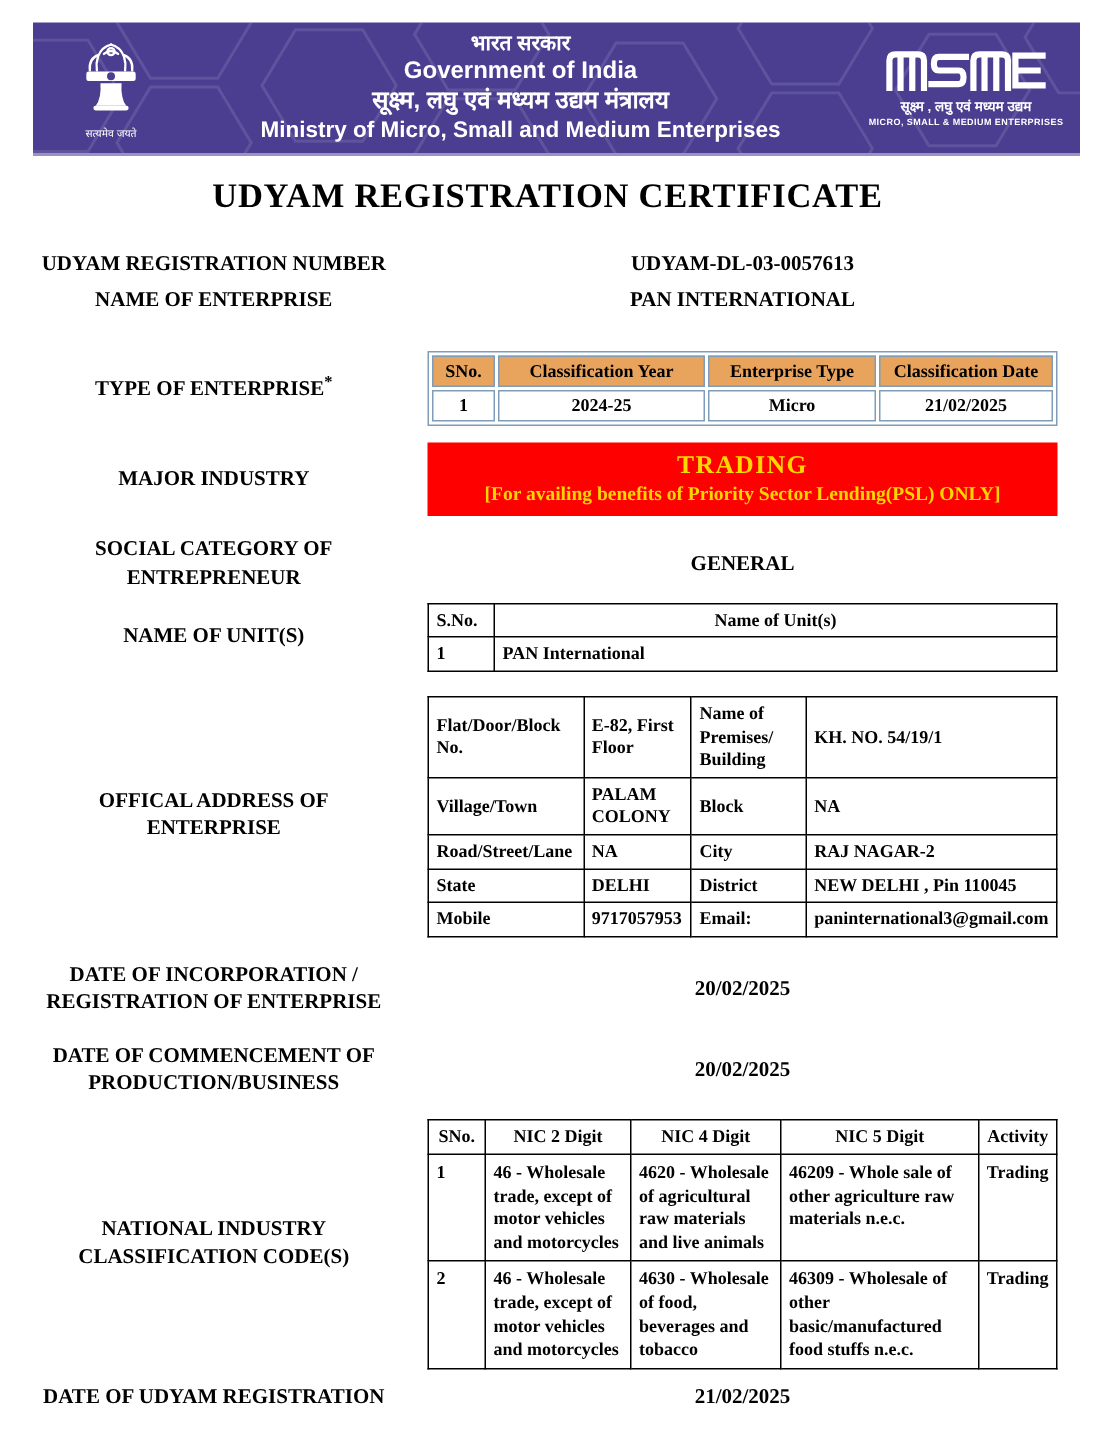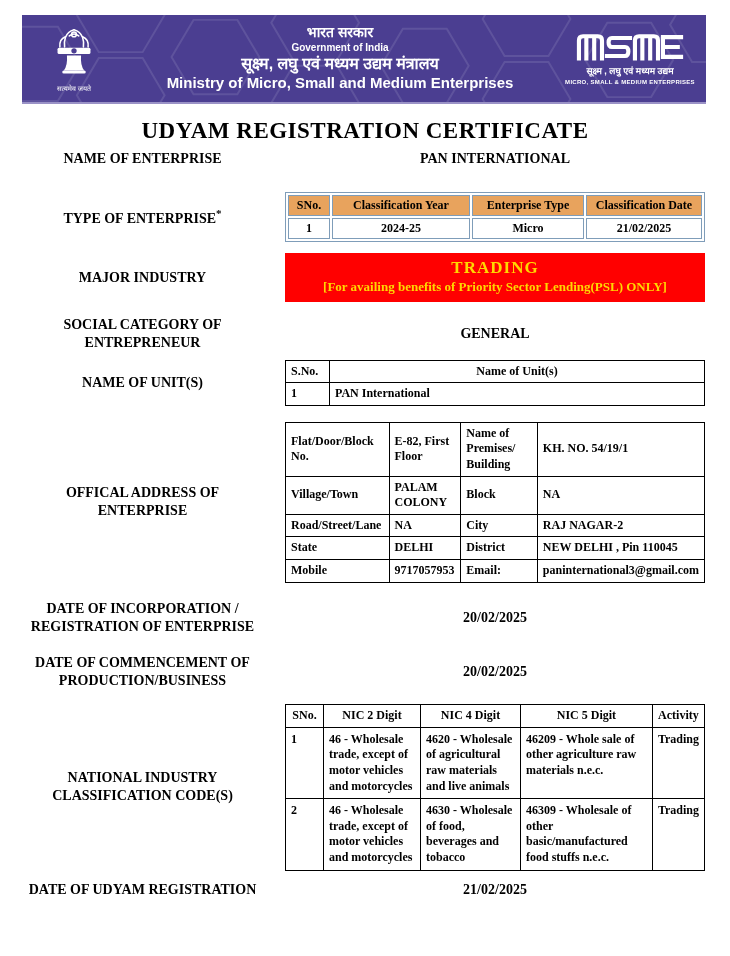--- a/index.html
+++ b/index.html
@@ -8,40 +8,40 @@
     width: 730px; height: 956px;
     font-family: "Liberation Serif", serif;
     color: #000;
     overflow: hidden;
   }
   .page { position: relative; width: 730px; height: 956px; overflow: hidden; }
 
   
   .gov-header {
     position: relative;
-    margin: 15px 24px 0 22px;
+    margin: 15px 10px 0 22px;
     height: 89px;
     background: #4b3e91;
     border-bottom: 2px solid #9a92c6;
     display: flex; align-items: center;
     color: #fff;
     overflow: hidden;
   }
   .hex-bg { position: absolute; inset: 0; width: 100%; height: 100%; pointer-events: none; }
   .emblem-wrap {
     position: relative; width: 104px; flex: 0 0 104px;
     display: flex; flex-direction: column; align-items: center; justify-content: center;
   }
   .emblem-caption { font-family: "Liberation Sans", sans-serif; font-size: 7px; color: #fff; margin-top: 1px; }
   .header-center {
     position: relative; flex: 1; text-align: center;
     font-family: "Liberation Sans", sans-serif; font-weight: bold; line-height: 1.25;
   }
   .h-hi1 { font-size: 14px; }
-  .h-en1 { font-size: 10px; }
+  .h-en1 { font-size: 16px; }
   .h-hi2 { font-size: 16px; }
   .h-en2 { font-size: 15px; }
   .msme-box {
     position: relative; width: 152px; flex: 0 0 152px;
     display: flex; flex-direction: column; align-items: center; justify-content: center;
     font-family: "Liberation Sans", sans-serif;
   }
   .msme-hi { font-size: 9px; font-weight: bold; margin-top: 3px; white-space: nowrap; }
   .msme-en { font-size: 6px; font-weight: bold; letter-spacing: 0.3px; margin-top: 2px; white-space: nowrap; }
 
@@ -169,20 +169,24 @@
           <path d="M128 5 L106 5 L106 29 L128 29 M106 17 L124 17"></path>
         </g>
       </svg>
       <div class="msme-hi">सूक्ष्म , लघु एवं मध्यम उद्यम</div>
       <div class="msme-en">MICRO, SMALL &amp; MEDIUM ENTERPRISES</div>
     </div>
   </header>
 
   <h1 class="cert-title">UDYAM REGISTRATION CERTIFICATE</h1>
 
+  <div class="row r-reg">
+    <div class="lbl">UDYAM REGISTRATION NUMBER</div>
+    <div class="val">UDYAM-DL-03-0057613</div>
+  </div>
 
   <div class="row r-name">
     <div class="lbl">NAME OF ENTERPRISE</div>
     <div class="val">PAN INTERNATIONAL</div>
   </div>
 
   <div class="row r-type">
     <div class="lbl"><span>TYPE OF ENTERPRISE</span><span class="star">*</span></div>
     <div class="content">
       <table class="bluetable">

